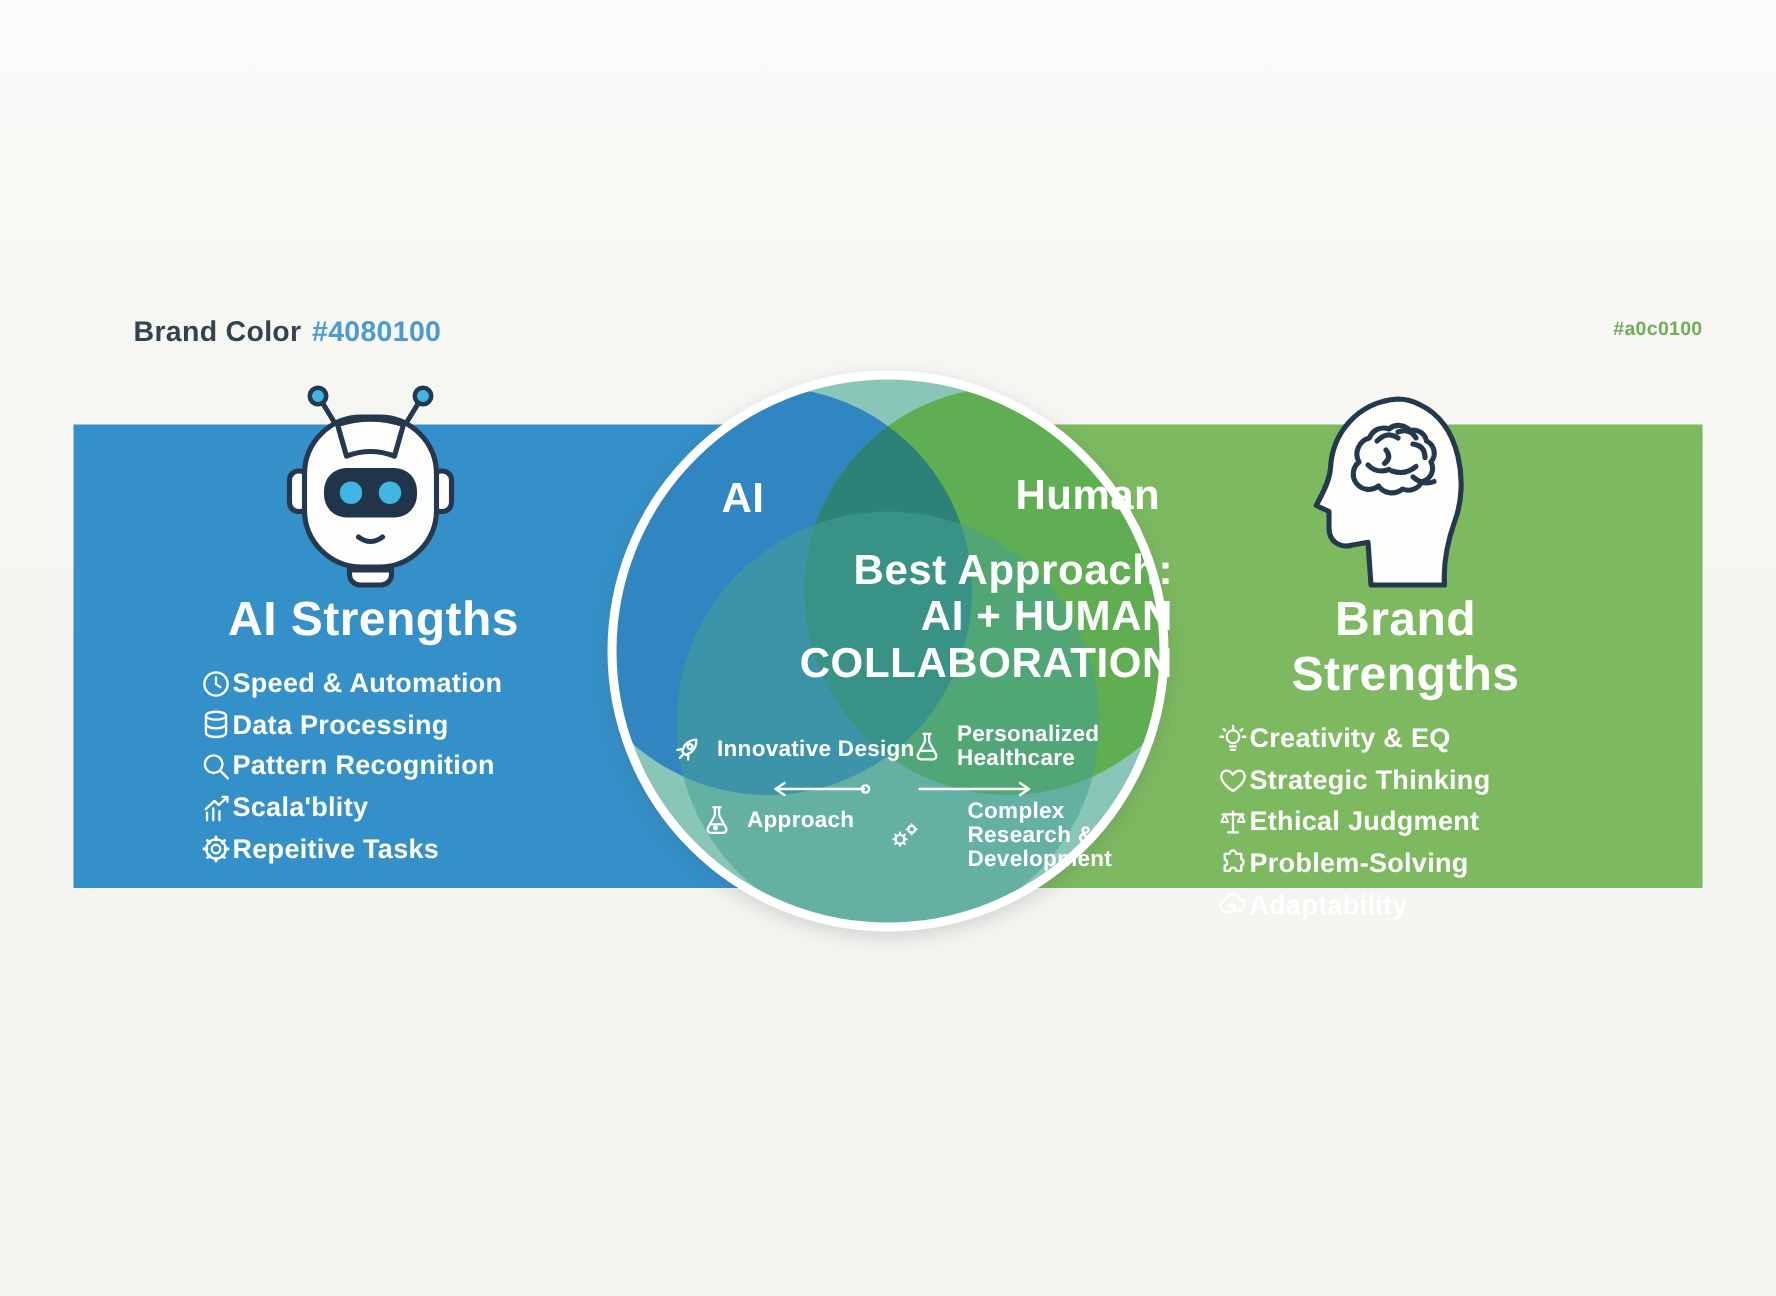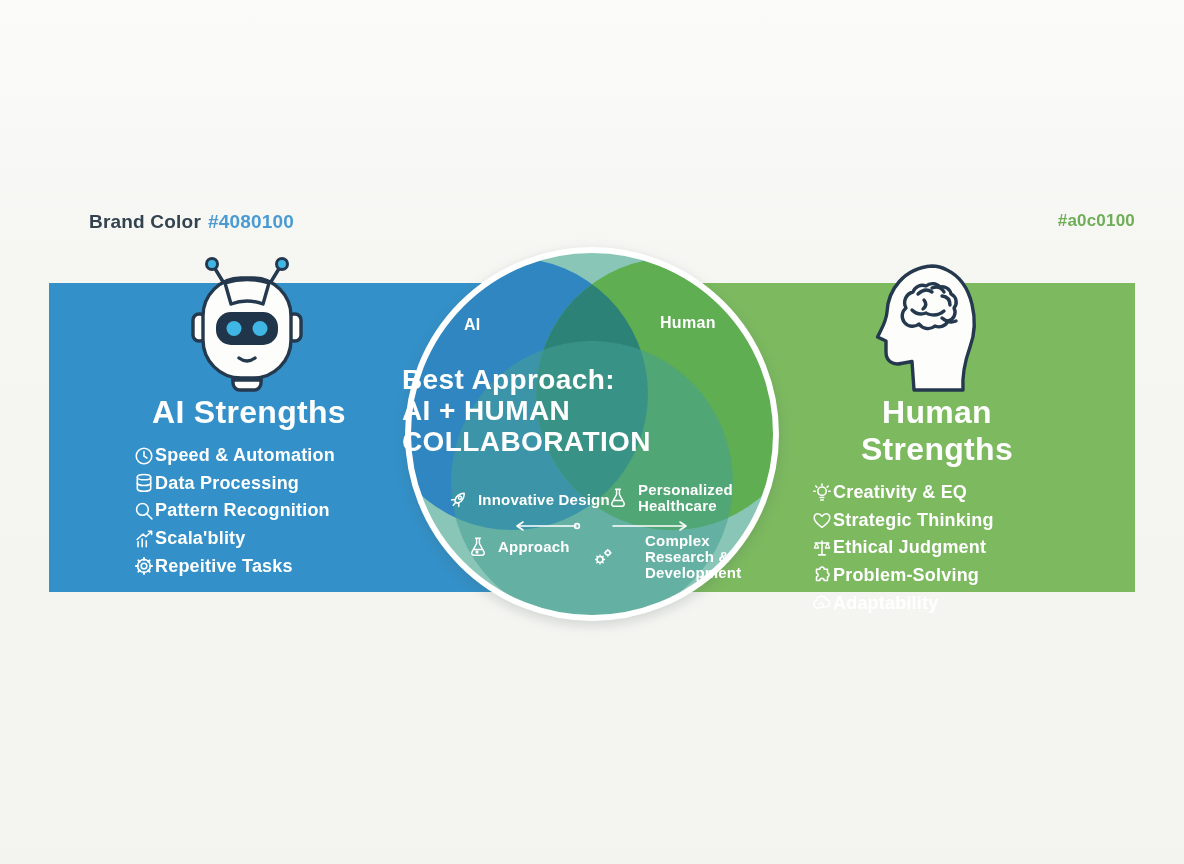--- a/index.html
+++ b/index.html
@@ -3,21 +3,21 @@
 <meta charset="utf-8">
 <style>
   * { box-sizing: border-box; margin: 0; padding: 0; }
   body { background:#e9e8e4; font-family:"Liberation Sans", sans-serif; }
   .canvas{ position:relative; width:1184px; height:864px; overflow:hidden;
            background:linear-gradient(180deg,#fbfbf9 0%,#f6f6f3 28%,#f3f3ef 100%); }
 
   
   .brand-left{ position:absolute; left:49px; top:211px; font-size:19px; font-weight:700; color:#32424f; letter-spacing:.2px;margin-left:40px;}
   .brand-left .hex{ color:#4a9bd3; margin-left:7px; font-weight:600;}
-  .hex-right{ position:absolute; right:49px; top:211px; font-size:17px; font-weight:600; color:#6fae57; letter-spacing:.2px;}
+  .hex-right{ position:absolute; right:49px; top:211px; font-size:13px; font-weight:600; color:#6fae57; letter-spacing:.2px;}
 
   
   .band{ position:absolute; top:283px; height:309px; }
   .band-blue{ left:49px; width:543px; background:#3390c8; }
   .band-green{ left:592px; width:543px; background:#7cb95f; }
 
   
   .robot-icon{ position:absolute; left:186px; top:252px; width:122px; height:140px; }
   .head-icon{ position:absolute; left:866px; top:252px; width:124px; height:140px; }
 
@@ -26,24 +26,24 @@
   .ai-block{ left:133px; width:232px; }
   .human-block{ left:811px; width:252px; }
   .strengths h2{ font-size:32px; font-weight:700; text-align:center; margin-bottom:11px; letter-spacing:.3px;}
   .srow{ display:flex; align-items:center; height:27.6px; font-size:18px; font-weight:600; letter-spacing:.2px;}
   .srow .ic{ width:22px; height:22px; flex:0 0 22px; display:flex; }
   .srow .ic svg{ width:22px; height:22px; stroke:#fff; fill:none; stroke-width:1.7; stroke-linecap:round; stroke-linejoin:round;}
 
   
   .venn{ position:absolute; left:402px; top:244px; width:380px; height:380px; }
   .venn-base{ position:absolute; inset:0; filter:drop-shadow(0 4px 6px rgba(70,90,90,.20)); }
-  .venn-label{ position:absolute; color:#fff; font-weight:700; font-size:16px; letter-spacing:.3px;}
+  .venn-label{ position:absolute; color:#fff; font-weight:700; font-size:28px; letter-spacing:.3px;margin-left:17px;}
   .label-ai{ left:62px; top:72px; }
   .label-human{ left:258px; top:70px; }
-  .center-text{ position:absolute; left:0; right:0; top:120px; text-align:left; color:#fff;
+  .center-text{ position:absolute; left:0; right:0; top:120px; text-align:right; color:#fff;
                 font-weight:700; font-size:28px; line-height:31px; letter-spacing:.4px;}
   .vitem{ position:absolute; display:flex; align-items:center; gap:8px; color:#fff;
           font-size:15px; font-weight:600; line-height:16px; letter-spacing:.2px;}
   .vitem .ic{ width:24px; height:24px; flex:0 0 24px; display:flex;}
   .vitem .ic svg{ width:24px; height:24px; stroke:#fff; fill:none; stroke-width:1.5; stroke-linecap:round; stroke-linejoin:round;}
   #v-innovative{ left:44px; top:244px; }
   #v-personalized{ left:204px; top:238px; } #v-personalized .lbl{ width:100px; }
   #v-dcalidion{ left:64px; top:291px; }
   #v-complex{ left:189px; top:289px;gap:30px; } #v-complex .lbl{ width:132px; }
   .varrow{ position:absolute; }
@@ -142,21 +142,21 @@
             <circle cx="12" cy="12" r="3.1"></circle>
             <circle cx="12" cy="12" r="7"></circle>
             <path d="M12 3.2v2.2 M12 18.6v2.2 M3.2 12h2.2 M18.6 12h2.2 M5.8 5.8l1.6 1.6 M16.6 16.6l1.6 1.6 M18.2 5.8l-1.6 1.6 M7.4 16.6l-1.6 1.6" stroke-width="2.1"></path>
           </svg>
         </span>
       <span>Repeitive Tasks</span>
     </div>
   </div>
 
   <div class="strengths human-block">
-    <h2>Human Strengths</h2>
+    <h2>Brand Strengths</h2>
     <div class="srow">
       <span class="ic">
           <svg viewBox="0 0 24 24">
             <circle cx="12" cy="10" r="4.6"></circle>
             <path d="M10 17h4 M10.6 19.6h2.8"></path>
             <path d="M12 2.2v1.6 M5.2 4.4l1.2 1.2 M18.8 4.4l-1.2 1.2 M3 10h1.7 M19.3 10H21"></path>
           </svg>
         </span>
       <span>Creativity &amp; EQ</span>
     </div>

